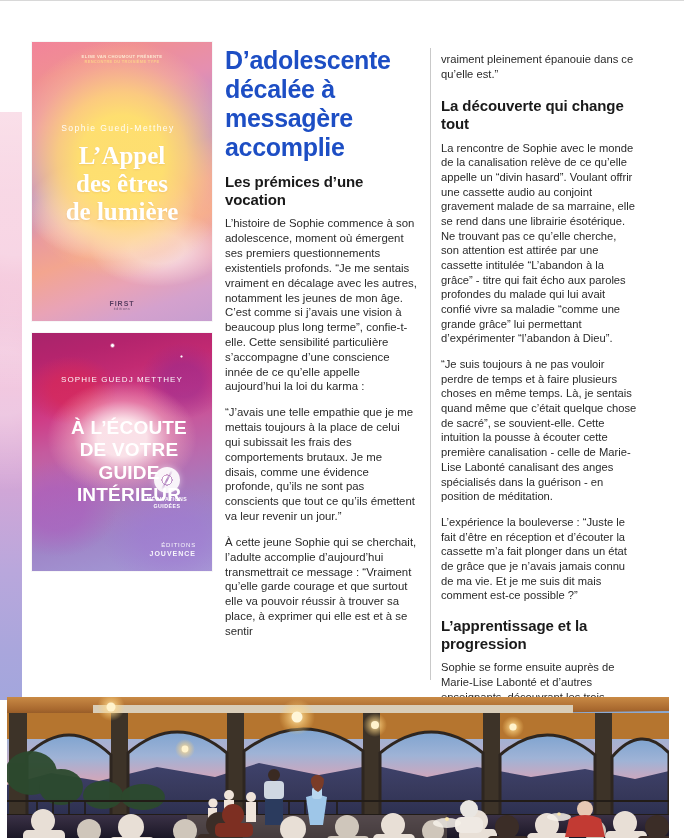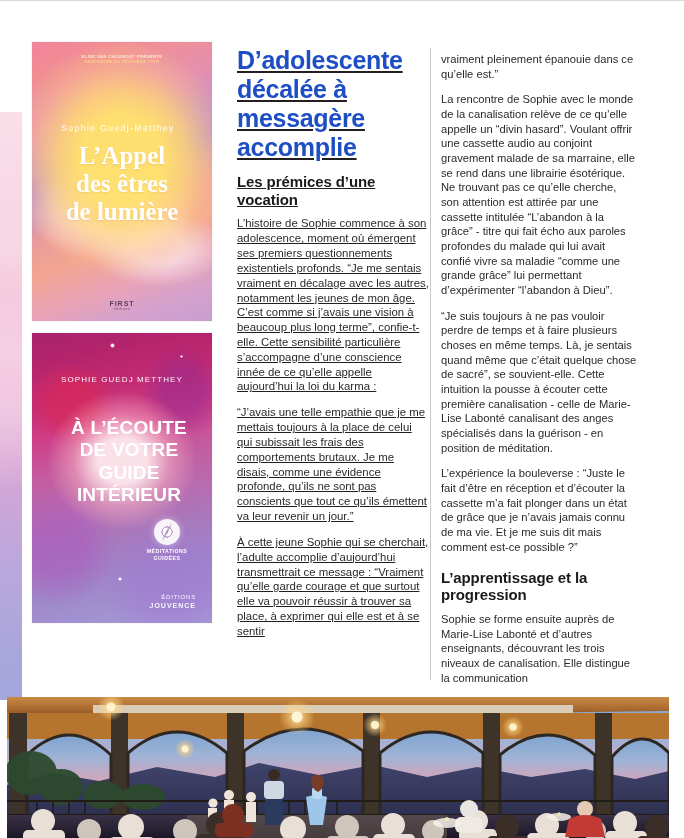--- a/index.html
+++ b/index.html
@@ -144,21 +144,21 @@
     font-size: 3.4px;
     letter-spacing: .6px;
     color: #6a5070;
   }
 
   
   #cover-ecoute {
     left: 32px;
     top: 333px;
     width: 180px;
-    height: 290px;
+    height: 238px;
     background:
       radial-gradient(ellipse 52% 30% at 50% 44%,
         rgba(255,236,238,.92) 0 26%,
         rgba(255,190,200,.45) 52%,
         rgba(255,170,190,0) 80%),
       radial-gradient(ellipse 32% 18% at 22% 24%,
         rgba(214,40,90,.75) 0 34%, rgba(214,40,90,0) 80%),
       radial-gradient(ellipse 30% 20% at 84% 20%,
         rgba(150,40,140,.55) 0 34%, rgba(150,40,140,0) 80%),
       radial-gradient(ellipse 40% 24% at 14% 74%,
@@ -258,24 +258,23 @@
   }
   #cover-ecoute .sparkle {
     position: absolute;
     width: 5px; height: 5px;
     background: radial-gradient(circle, #ffffff 0 28%, rgba(255,255,255,0) 72%);
   }
 
   
   #col-1 {
     position: absolute;
-    left: 237px;
+    left: 225px;
     top: 46px;
     width: 192px;
-    text-decoration: underline;
   }
   #col-2 {
     position: absolute;
     left: 441px;
     top: 52px;
     width: 196px;
   }
   .col-divider {
     position: absolute;
     left: 430px;
@@ -387,20 +386,21 @@
   <div id="col-1">
     <h1 class="headline">D’adolescente décalée à messagère accomplie</h1>
     <h2 class="subhead">Les prémices d’une vocation</h2>
     <p class="para">L’histoire de Sophie commence à son adolescence, moment où émergent ses premiers questionnements existentiels profonds. “Je me sentais vraiment en décalage avec les autres, notamment les jeunes de mon âge. C’est comme si j’avais une vision à beaucoup plus long terme”, confie-t-elle. Cette sensibilité particulière s’accompagne d’une conscience innée de ce qu’elle appelle aujourd’hui la loi du karma :</p>
     <p class="para">“J’avais une telle empathie que je me mettais toujours à la place de celui qui subissait les frais des comportements brutaux. Je me disais, comme une évidence profonde, qu’ils ne sont pas conscients que tout ce qu’ils émettent va leur revenir un jour.”</p>
     <p class="para">À cette jeune Sophie qui se cherchait, l’adulte accomplie d’aujourd’hui transmettrait ce message : “Vraiment qu’elle garde courage et que surtout elle va pouvoir réussir à trouver sa place, à exprimer qui elle est et à se sentir</p>
   </div>
 
   <div id="col-2">
     <p class="para">vraiment pleinement épanouie dans ce qu’elle est.”</p>
+    <h2 class="subhead first">La découverte qui change tout</h2>
     <p class="para">La rencontre de Sophie avec le monde de la canalisation relève de ce qu’elle appelle un “divin hasard”. Voulant offrir une cassette audio au conjoint gravement malade de sa marraine, elle se rend dans une librairie ésotérique. Ne trouvant pas ce qu’elle cherche, son attention est attirée par une cassette intitulée “L’abandon à la grâce” - titre qui fait écho aux paroles profondes du malade qui lui avait confié vivre sa maladie “comme une grande grâce” lui permettant d’expérimenter “l’abandon à Dieu”.</p>
     <p class="para">“Je suis toujours à ne pas vouloir perdre de temps et à faire plusieurs choses en même temps. Là, je sentais quand même que c’était quelque chose de sacré”, se souvient-elle. Cette intuition la pousse à écouter cette première canalisation - celle de Marie-Lise Labonté canalisant des anges spécialisés dans la guérison - en position de méditation.</p>
     <p class="para">L’expérience la bouleverse : “Juste le fait d’être en réception et d’écouter la cassette m’a fait plonger dans un état de grâce que je n’avais jamais connu de ma vie. Et je me suis dit mais comment est-ce possible ?”</p>
     <h2 class="subhead">L’apprentissage et la progression</h2>
     <p class="para">Sophie se forme ensuite auprès de Marie-Lise Labonté et d’autres enseignants, découvrant les trois niveaux de canalisation. Elle distingue la communication</p>
   </div>
 
   <div id="photo">
     <svg viewBox="0 0 662 141" preserveAspectRatio="none">
       <defs>

